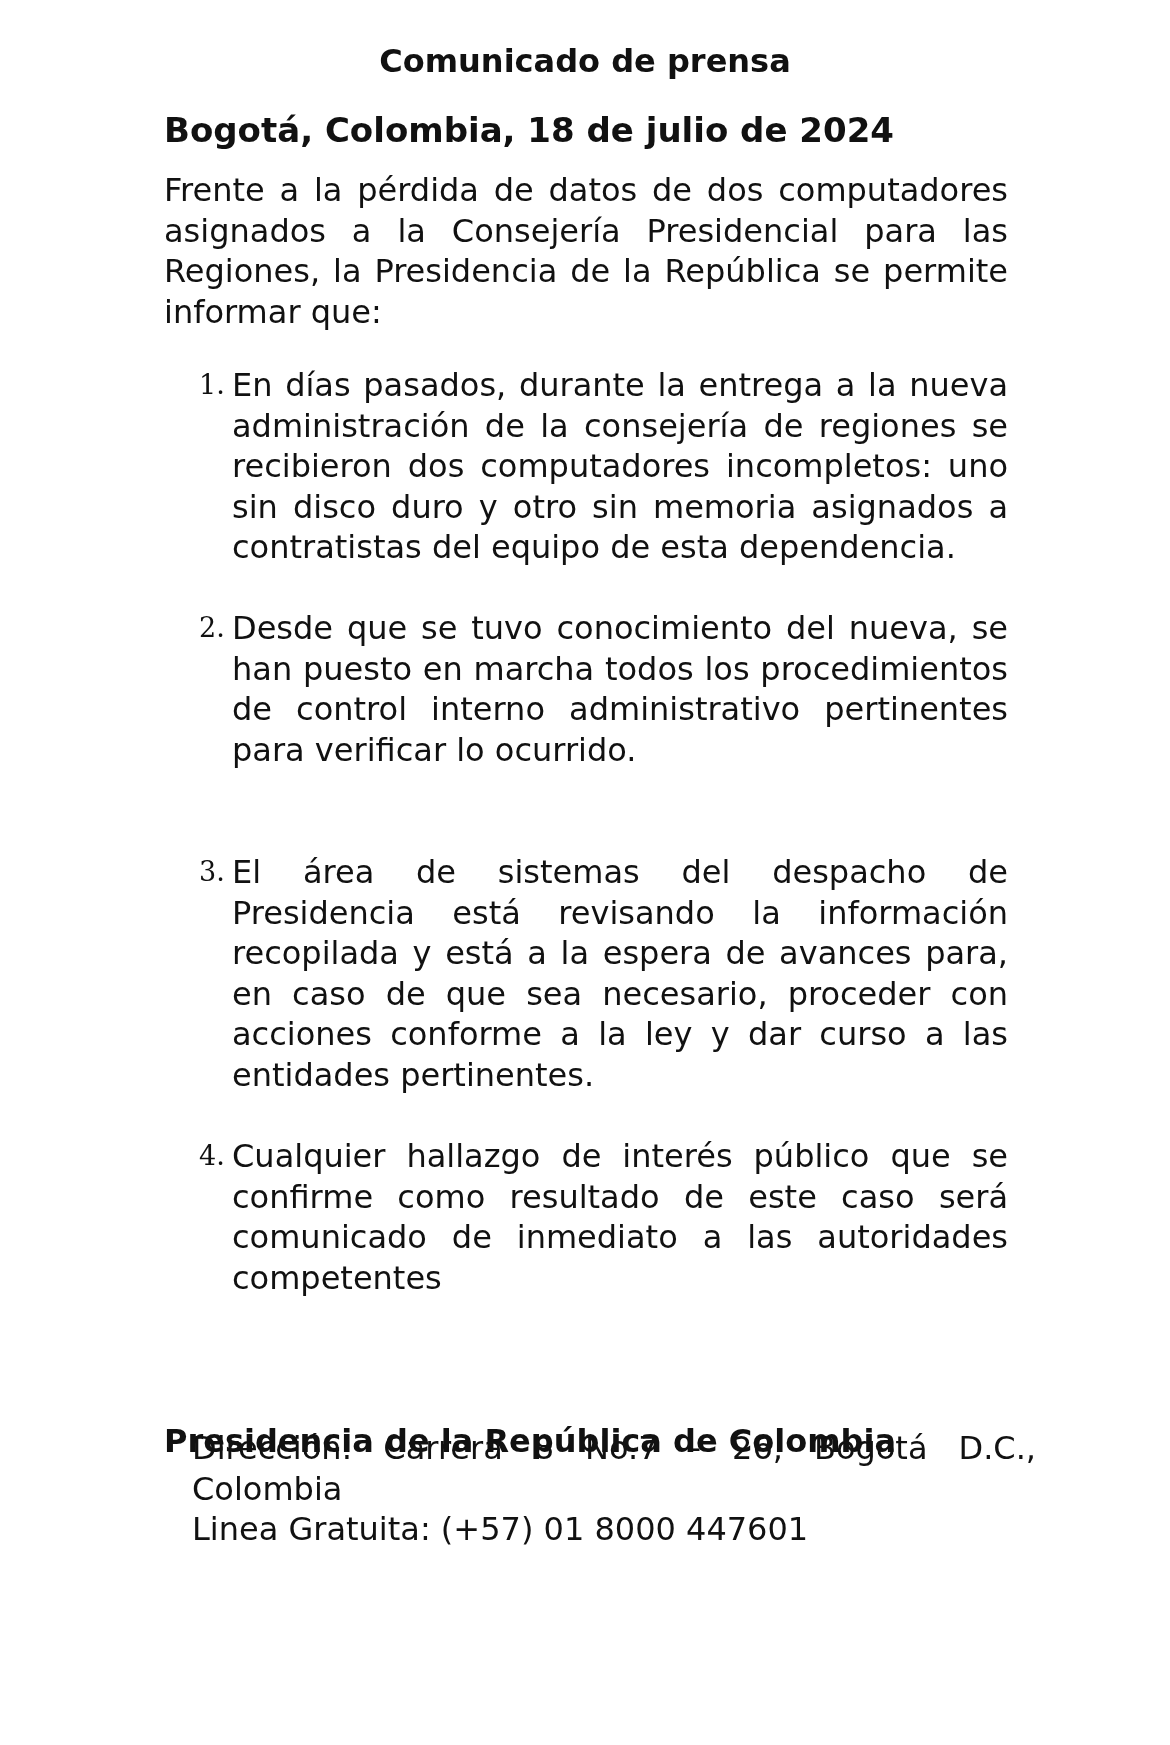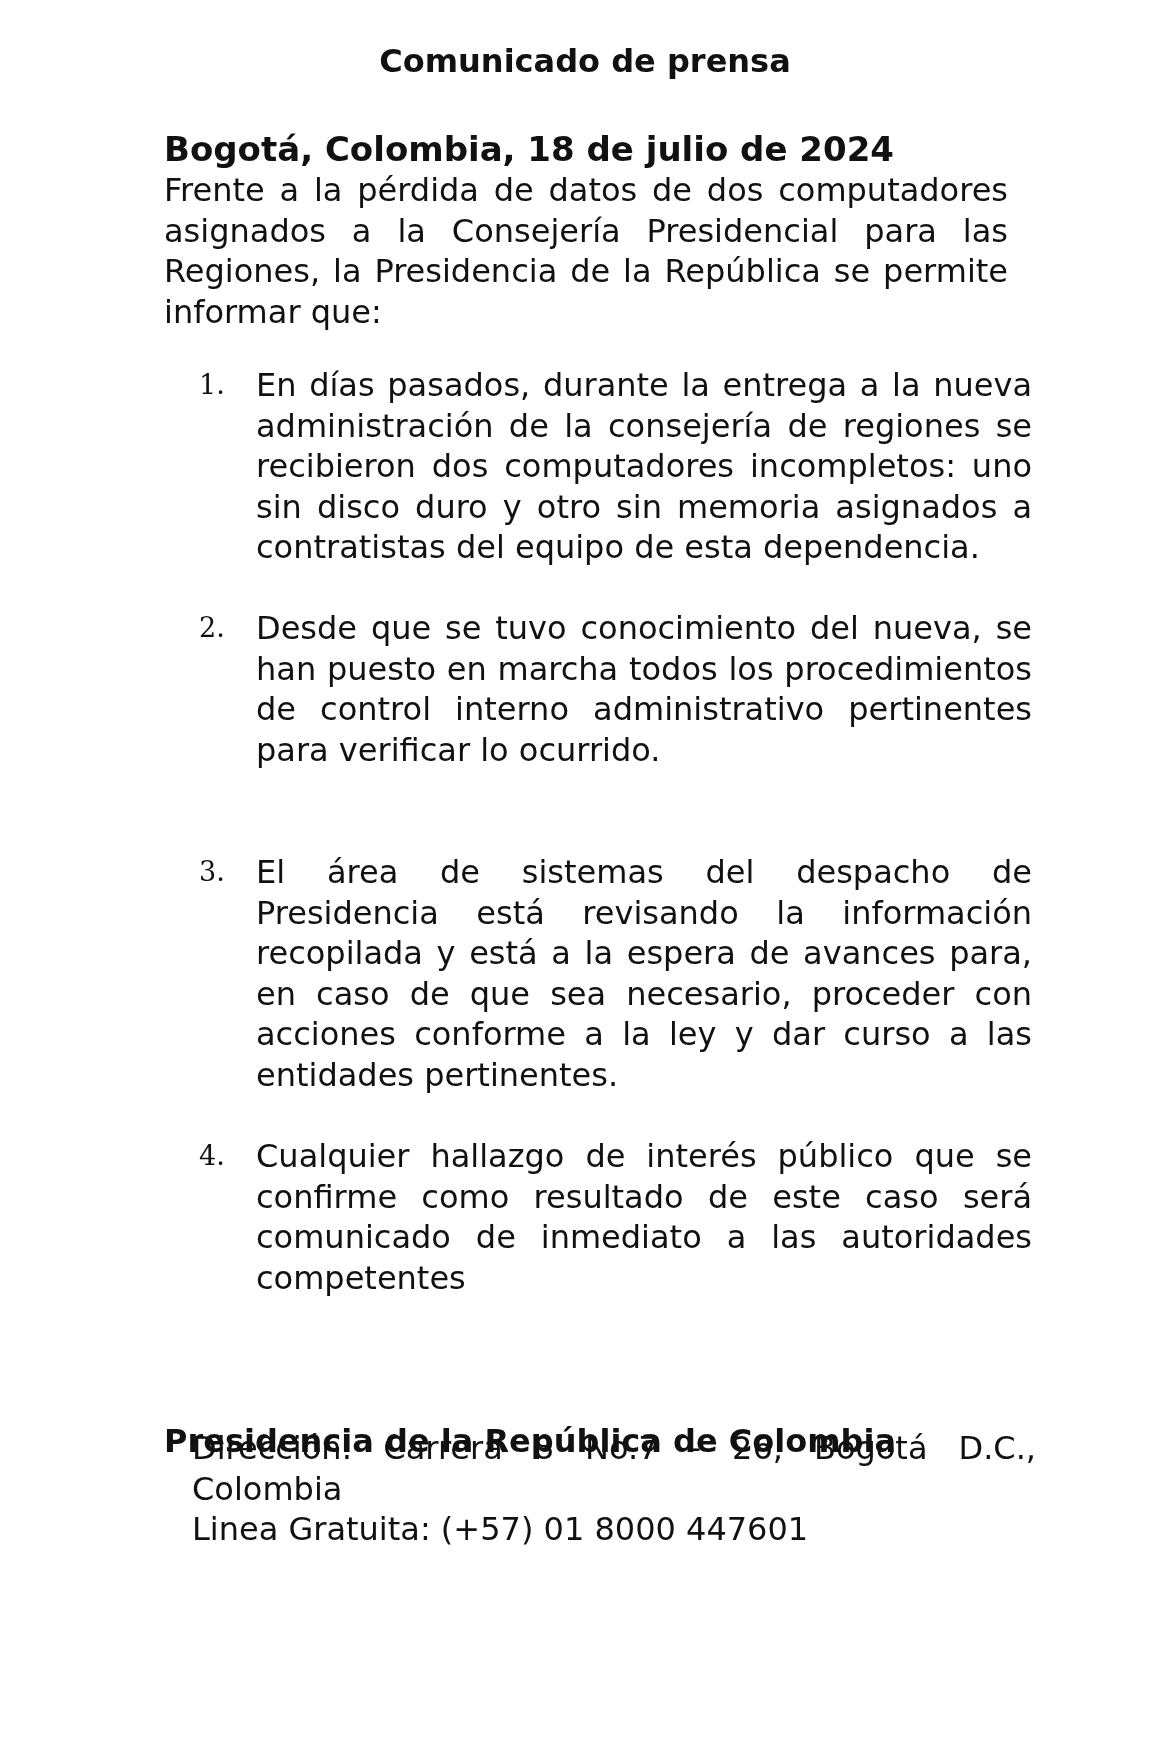--- a/index.html
+++ b/index.html
@@ -11,33 +11,33 @@
     .title {
       position: absolute; top: 40px; left: 0; width: 1170px;
       text-align: center; font-weight: bold; font-size: 32px; line-height: 42px;
     }
     .block {
       position: absolute; left: 164px; width: 844px;
       font-size: 32px; line-height: 40.5px;
       text-align: justify; text-align-last: auto;
     }
     .bold { font-weight: bold; }
-    .date { top: 128px; font-size: 34px; line-height: 42px; }
+    .date { top: 109px; font-size: 34px; line-height: 42px; }
     .intro { top: 170px; }
     .list {
       position: absolute; left: 164px; width: 844px; margin: 0; padding: 0;
       list-style: none; font-size: 32px; line-height: 40.5px;
     }
     .item { position: absolute; left: 0; width: 844px; }
     .num {
       position: absolute; left: 35px; top: 0;
       font-family: "DejaVu Serif", serif; font-size: 27px;
     }
     .itext {
-      margin-left: 92px; width: 776px; text-align: justify; display: block;
+      margin-left: 68px; width: 776px; text-align: justify; display: block;
     }
     .f-title { position: absolute; top: 1420px; left: 164px; font-weight: bold; font-size: 32px; line-height: 42px; }
     .f-lines { top: 1428px; margin-left: 28px; }
     .line { display: block; }
   </style>
 </head>
 <body>
 
 <div>
 

